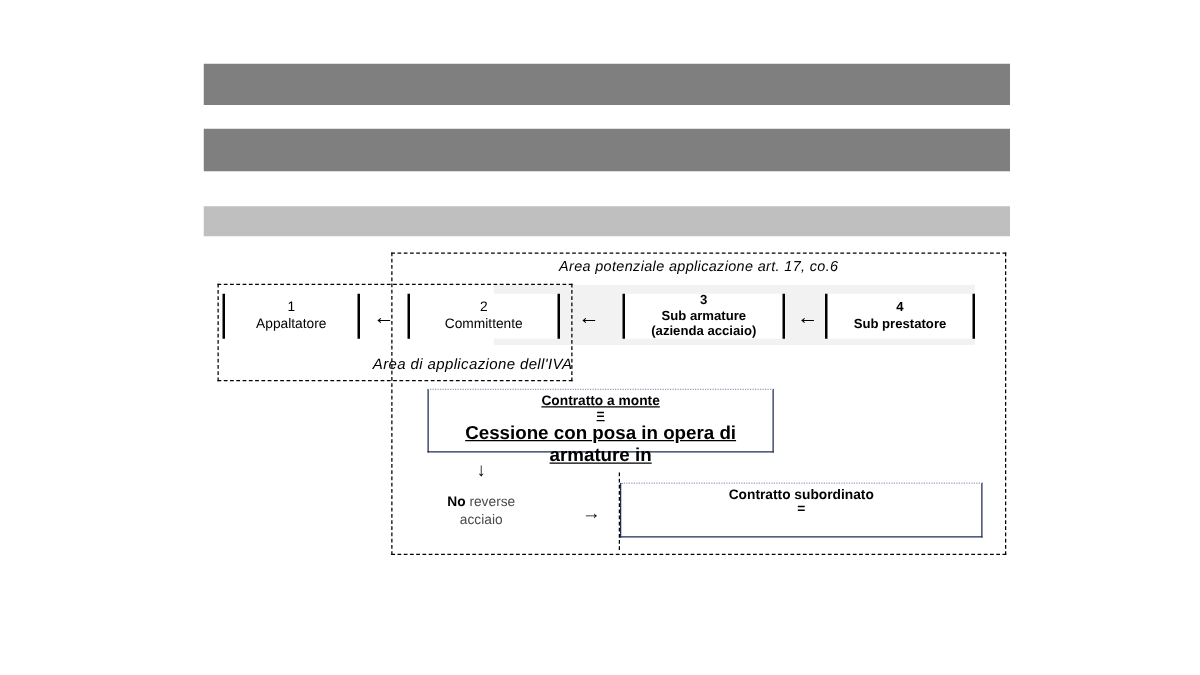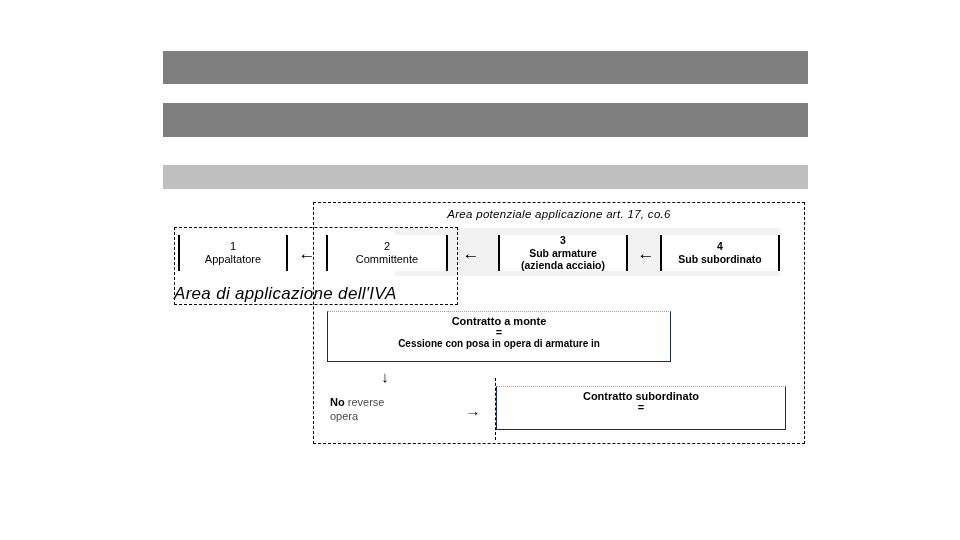--- a/index.html
+++ b/index.html
@@ -65,23 +65,23 @@
     width: 284px;
     height: 78px;
     border: 1.5px dashed #000000;
     box-sizing: border-box;
   }
   #area-iva-label {
     position: absolute;
     left: 174px;
     top: 284px;
     width: 284px;
-    text-align: left;
+    text-align: right;
     font-style: italic;
-    font-size: 17px;
+    font-size: 12px;
     letter-spacing: .3px;
     white-space: nowrap;
   }
 
   
   #actor-band {
     position: absolute;
     left: 395px;
     top: 228px;
     width: 385px;
@@ -138,27 +138,28 @@
     border: 1.2px solid #1f2a55;
     border-top: 1.2px dotted #9aa0bb;
     box-sizing: border-box;
     text-align: center;
     font-weight: bold;
     line-height: 1.22;
     padding-top: 3px;
   }
   .contract .ctitle { font-size: 11px; display: block; }
   .contract .ceq    { font-size: 11px; display: block; line-height: .85; }
-  .contract .cbody  { font-size: 10px; display: block; }
+  .contract .cbody  { font-size: 15px; display: block; }
 
   #contract-upstream {
-    left: 327px;
+    left: 342px;
     top: 311px;
-    width: 344px;
+    width: 277px;
     height: 51px;
+    text-decoration: underline;
   }
   #contract-sub {
     left: 496px;
     top: 386px;
     width: 290px;
     height: 44px;
   }
 
   
   #lower-divider {
@@ -182,21 +183,21 @@
     text-align: center;
     font-weight: bold;
   }
 
   
   #no-reverse {
     position: absolute;
     left: 330px;
     top: 396px;
     width: 110px;
-    text-align: left;
+    text-align: center;
     font-size: 11px;
     line-height: 1.25;
     color: #4a4a4a;
   }
   #no-reverse .no { font-weight: bold; color: #000000; }
 
   
   #arrow-right {
     position: absolute;
     left: 462px;
@@ -243,37 +244,37 @@
   <div class="actor bold" id="actor-3">
     <span class="num">3</span>
     <span class="name">Sub armature</span>
     <span class="name">(azienda acciaio)</span>
   </div>
 
   <div class="arrow-left" id="arrow-4-3">←</div>
 
   <div class="actor bold" id="actor-4">
     <span class="num">4</span>
-    <span class="name">Sub subordinato</span>
+    <span class="name">Sub prestatore</span>
   </div>
 
   <div class="contract" id="contract-upstream">
     <span class="ctitle">Contratto a monte</span>
     <span class="ceq">=</span>
     <span class="cbody">Cessione con posa in opera di armature in</span>
   </div>
 
   <div id="lower-divider"></div>
 
   <div id="arrow-down">↓</div>
 
   <div id="no-reverse">
     <span class="no">No</span>
     <span>reverse</span><br>
-    <span>opera</span>
+    <span>acciaio</span>
   </div>
 
   <div id="arrow-right">→</div>
 
   <div class="contract" id="contract-sub">
     <span class="ctitle">Contratto subordinato</span>
     <span class="ceq">=</span>
   </div>
 
 </div>

